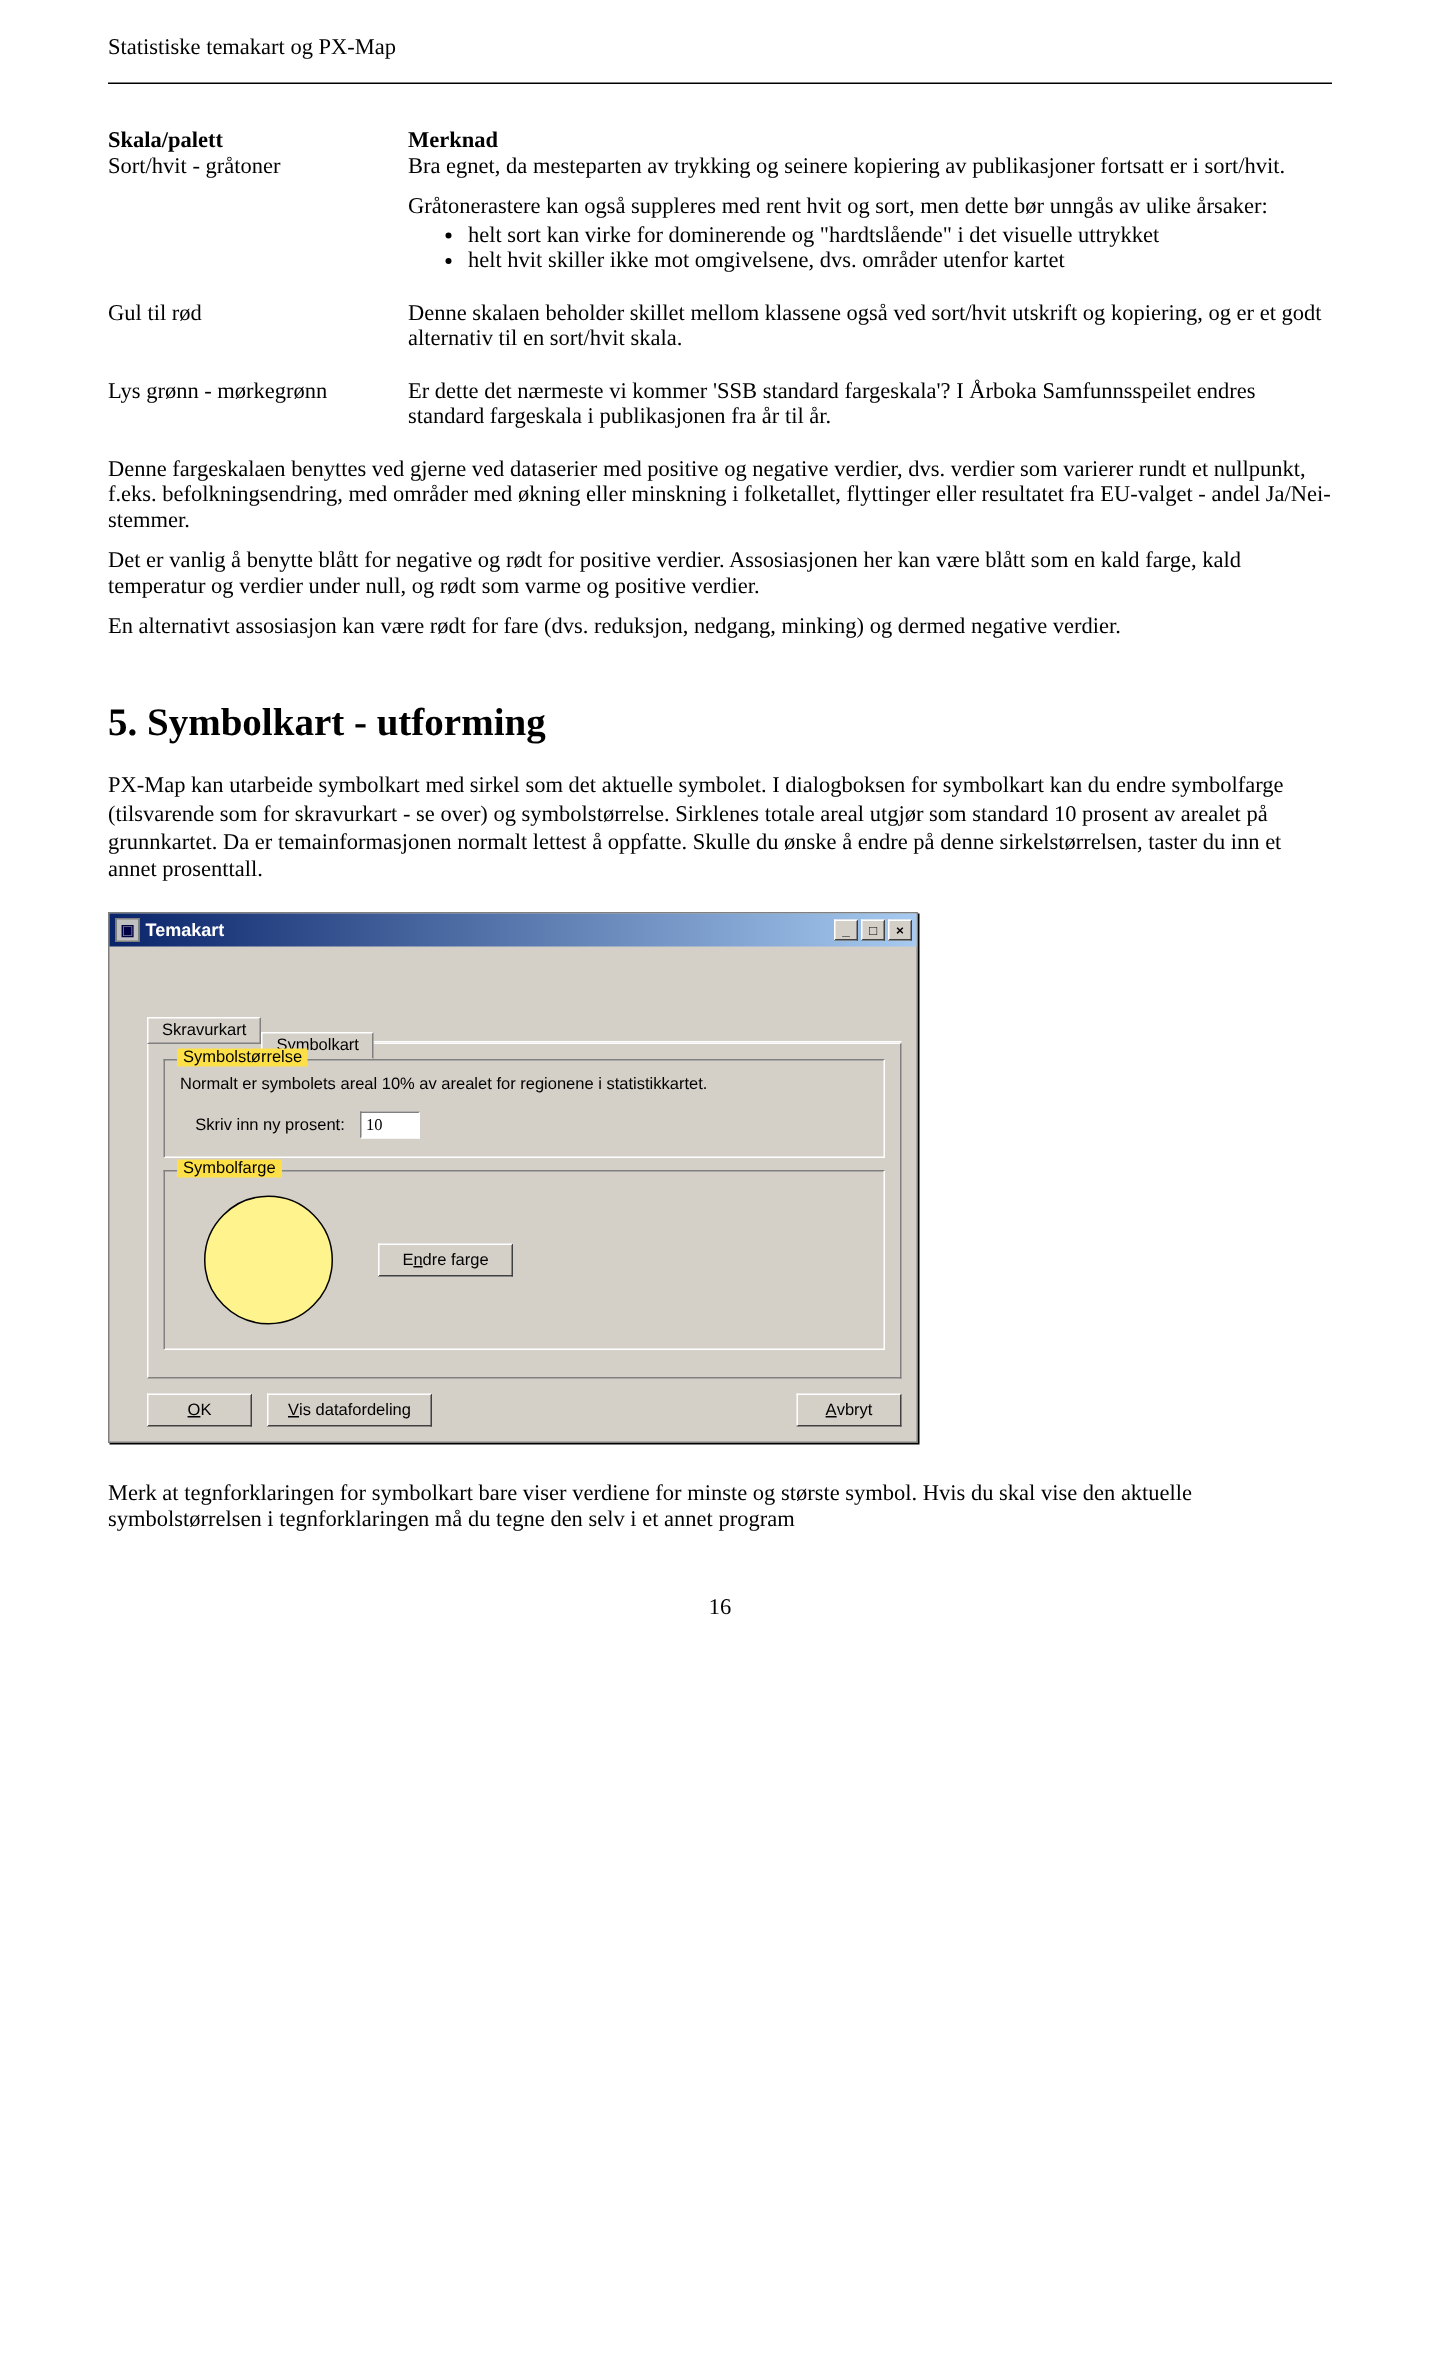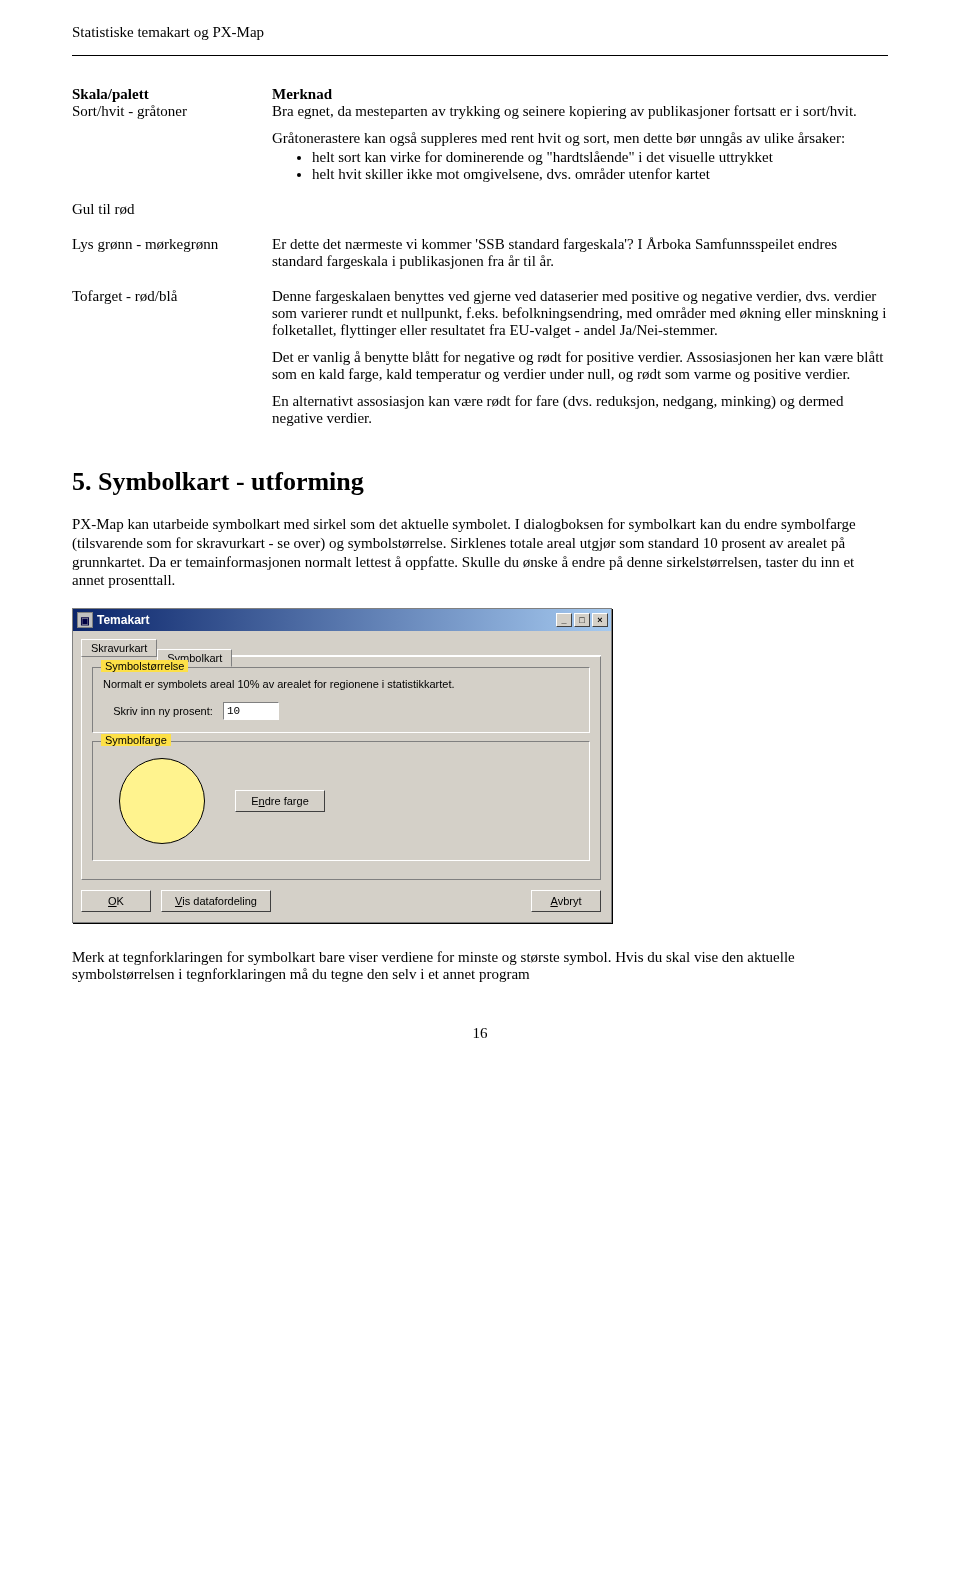--- a/index.html
+++ b/index.html
@@ -95,21 +95,22 @@
     border-color: #fff #404040 #404040 #fff;
     margin-left: 2px;
     display: inline-flex;
     align-items: center;
     justify-content: center;
     font-size: 9px;
     font-family: Arial, sans-serif;
     color: #000;
   }
   .dlg-body {
-    padding: 6px 10px 10px 8px;
+    padding: 6px 10px 10px 25px;
+    margin-top: 39px;
   }
   .tabs {
     display: flex;
     border-bottom: 1px solid #fff;
     margin-bottom: 0;
   }
   .tab {
     padding: 2px 9px;
     border: 1px solid;
     border-color: #fff #808080 transparent #fff;
@@ -143,27 +144,27 @@
     background: #fde047;
     padding: 0 4px;
     font-size: 11px;
   }
   .form-row {
     display: flex;
     align-items: center;
     margin-top: 12px;
   }
   .text-input {
-    width: 56px;
+    width: 40px;
     height: 18px;
     background: #fff;
     border: 1px solid;
     border-color: #808080 #fff #fff #808080;
     padding: 1px 3px;
-    font-family: Liberation Mono, monospace;
+    font-family: Liberation Serif, serif;
     font-size: 11px;
   }
   .color-row {
     display: flex;
     align-items: center;
     gap: 30px;
     padding: 6px 4px 4px 4px;
   }
   .circle {
     width: 86px; height: 86px;
@@ -218,31 +219,33 @@
       <p style="margin-bottom:0;">Gråtonerastere kan også suppleres med rent hvit og sort, men dette bør unngås av ulike årsaker:</p>
       <ul class="bullets">
         <li>helt sort kan virke for dominerende og "hardtslående" i det visuelle uttrykket</li>
         <li>helt hvit skiller ikke mot omgivelsene, dvs. områder utenfor kartet</li>
       </ul>
     </div>
   </div>
 
   <div class="row">
     <div class="col-label">Gul til rød</div>
+    <div class="col-body">
+      <p>Denne skalaen beholder skillet mellom klassene også ved sort/hvit utskrift og kopiering, og er et godt alternativ til en sort/hvit skala.</p>
+    </div>
   </div>
 
   <div class="row">
     <div class="col-label">Lys grønn  - mørkegrønn</div>
     <div class="col-body">
       <p>Er dette det nærmeste vi kommer 'SSB standard fargeskala'? I Årboka Samfunnsspeilet endres standard fargeskala i publikasjonen fra år til år.</p>
     </div>
   </div>
 
   <div class="row">
-    <div class="col-label">Tofarget - rød/blå</div>
     <div class="col-body">
       <p>Denne fargeskalaen benyttes ved gjerne ved dataserier med positive og negative verdier, dvs. verdier som varierer rundt et nullpunkt, f.eks. befolkningsendring, med områder med økning eller minskning i folketallet, flyttinger eller resultatet fra EU-valget - andel Ja/Nei-stemmer.</p>
       <p>Det er vanlig å benytte blått for negative og rødt for positive verdier. Assosiasjonen her kan være blått som en kald farge, kald temperatur og verdier under null, og rødt som varme og positive verdier.</p>
       <p>En alternativt assosiasjon kan være rødt for fare (dvs. reduksjon, nedgang, minking) og dermed negative verdier.</p>
     </div>
   </div>
 
   <h2 class="section">5.    Symbolkart - utforming</h2>
   <div class="section-body">
     <p>PX-Map kan utarbeide symbolkart med sirkel som det aktuelle symbolet. I dialogboksen for symbolkart kan du endre symbolfarge (tilsvarende som for skravurkart - se over) og symbolstørrelse. Sirklenes totale areal utgjør som standard 10 prosent av arealet på grunnkartet. Da er temainformasjonen normalt lettest å oppfatte. Skulle du ønske å endre på denne sirkelstørrelsen, taster du inn et annet prosenttall.</p>

